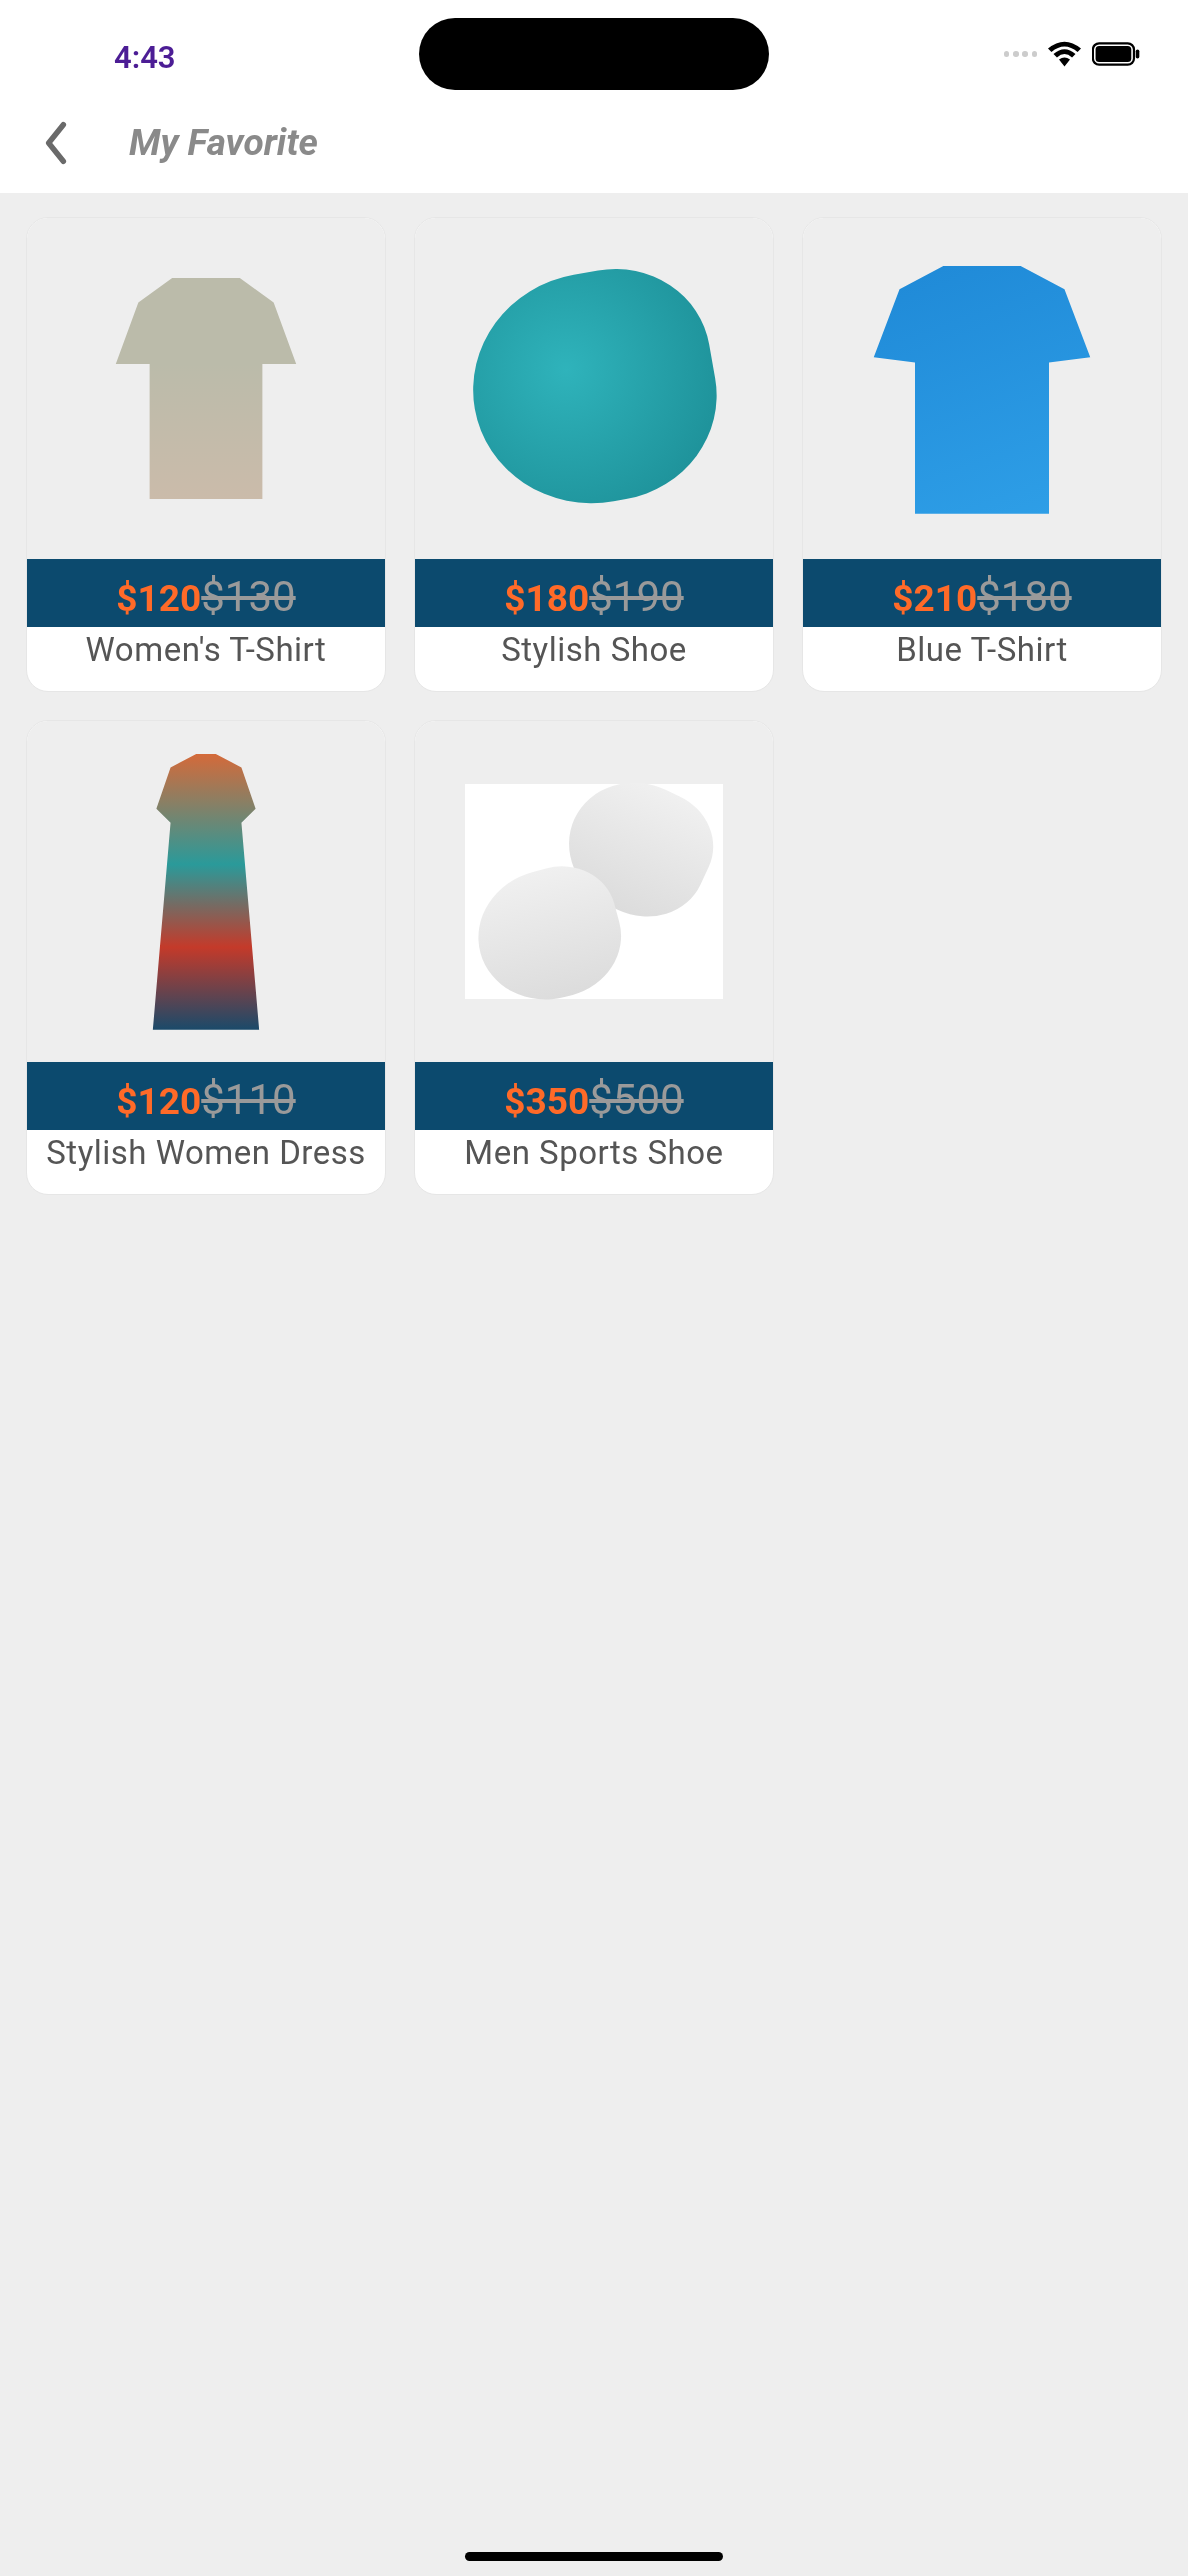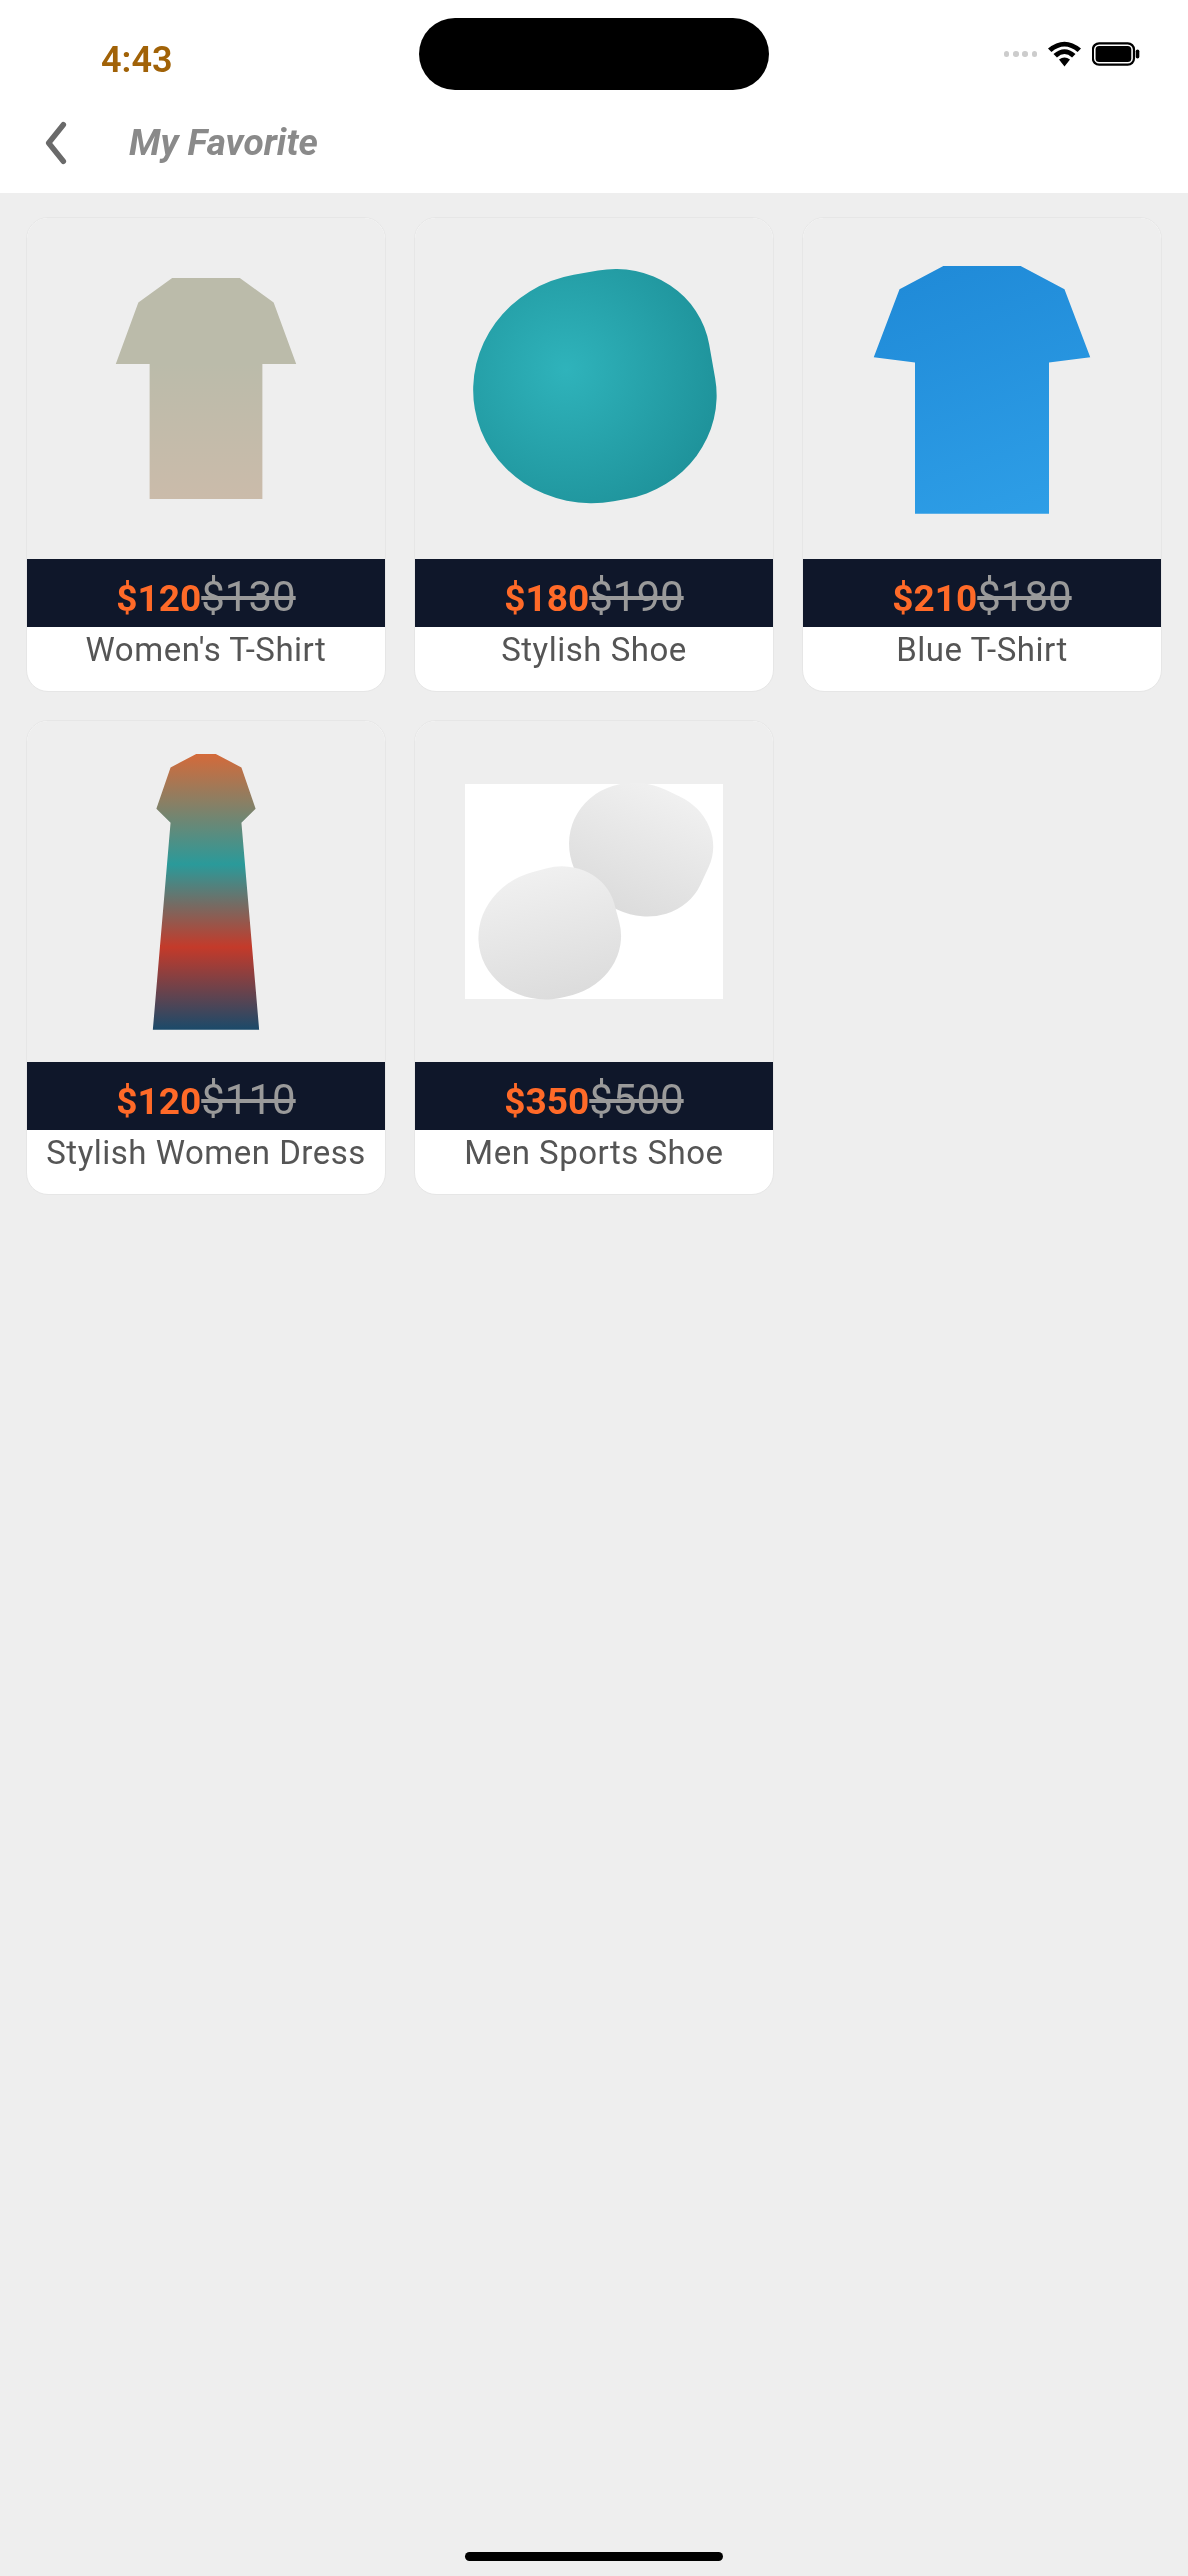--- a/index.html
+++ b/index.html
@@ -17,25 +17,25 @@
     }
     .status-bar {
       height: 92px;
       display: flex;
       align-items: center;
       justify-content: space-between;
       padding: 0 46px;
       position: relative;
     }
     .status-time {
-      font-size: 36px;
+      font-size: 31px;
       font-weight: 600;
-      color: #a16207;
-      position: absolute;
-      left: 101px;
+      color: #4c1d95;
+      position: absolute;
+      left: 114px;
       top: 39px;
     }
     .notch {
       position: absolute;
       left: 50%;
       transform: translateX(-50%);
       top: 18.4px;
       width: 350px;
       height: 72px;
       background: #000;
@@ -126,21 +126,21 @@
       display: flex;
       align-items: center;
       justify-content: center;
     }
     .price-row {
       display: flex;
       align-items: baseline;
       justify-content: center;
       gap: 0;
       padding: 13px 9.2px 5.5px;
-      background: #0f172a;
+      background: #0c4a6e;
     }
     .price-current {
       font-size: 37px;
       font-weight: 700;
       color: #ff6a28;
     }
     .price-original {
       font-size: 42px;
       color: #9a9a9a;
       text-decoration: line-through;

